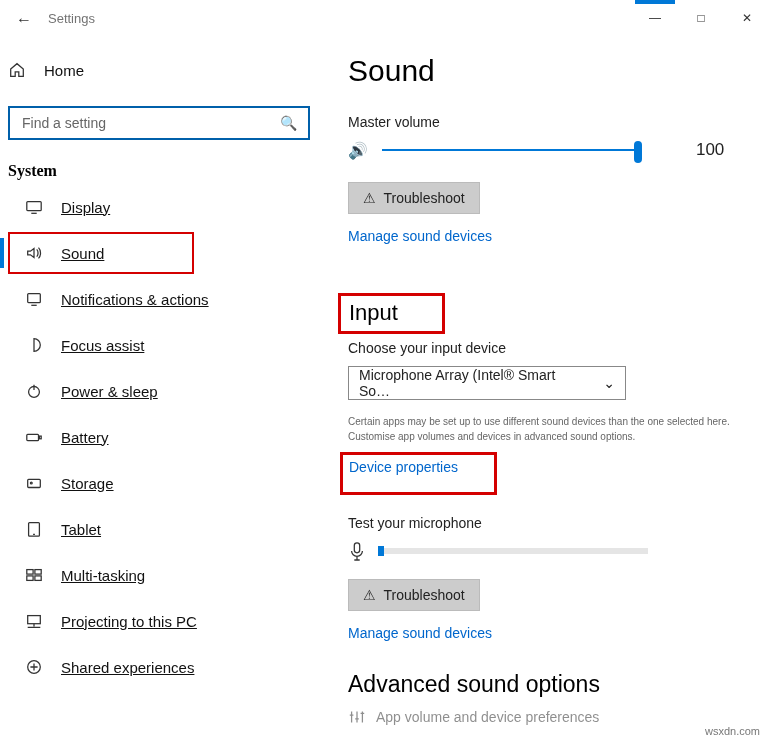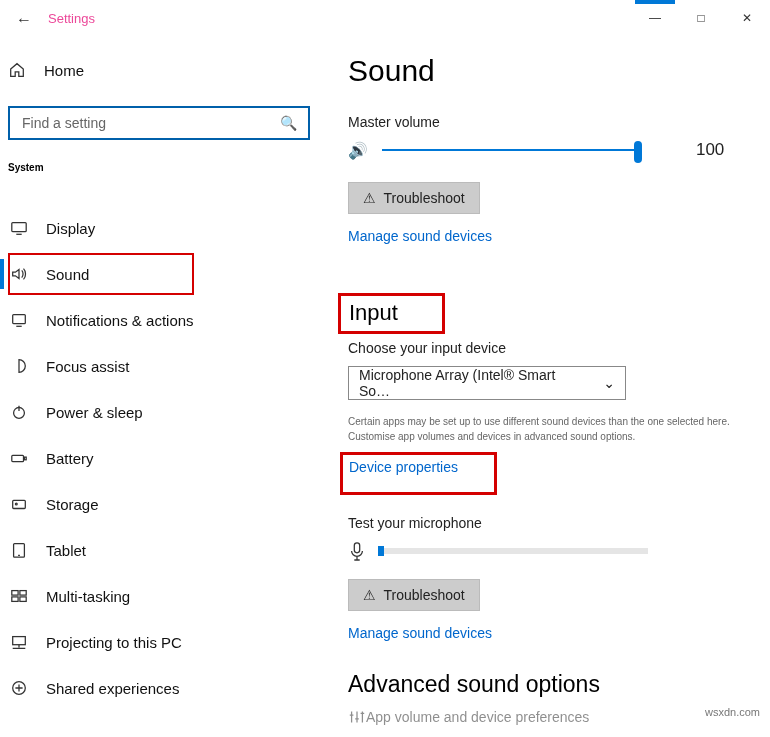--- a/index.html
+++ b/index.html
@@ -14,36 +14,36 @@
     overflow: hidden;
     position: relative;
   }
   .titlebar {
     height: 36px;
     display: flex;
     align-items: center;
     padding-left: 16px;
   }
   .titlebar .back { width: 32px; font-size: 16px; color:#333; }
-  .titlebar .title { font-size: 13px; color:#ec4899; }
+  .titlebar .title { font-size: 13px; color:#737373; }
   .titlebar .controls { margin-left:auto; display:flex; }
   .titlebar .controls span { width:46px; height:36px; display:flex; align-items:center; justify-content:center; font-size:12px; color:#333; }
   .accent-tab { position:absolute; top:0; right:95px; width:40px; height:4px; background:#0078d7; }
   .shell { display:flex; height: calc(737px - 36px); }
   .sidebar { width: 318px; padding: 12px 0 0 0; }
   .sidebar-inner { padding: 0 8px; }
   .home { display:flex; align-items:center; height:44px; font-size:15px; color:#111; }
   .home svg, .nav-item svg { width:18px; height:18px; margin-right:18px; flex-shrink:0; }
   .searchbox { height:34px; border:2px solid #0060aa; display:flex; align-items:center; padding:0 10px; margin:14px 0 22px 0; }
   .searchbox input { border:none; outline:none; flex:1; font-size:14px; color:#555; background:transparent; }
   .searchbox input::placeholder { color:#666; }
   .searchbox .srch { color:#555; font-size:14px; }
-  .section-label { font-weight:600; font-size:10px; margin-bottom:32px; }
+  .section-label { font-weight:600; font-size:16px; margin-bottom:4px;font-family:Liberation Serif, serif; }
   .nav { display:flex; flex-direction:column; }
-  .nav-item { display:flex; align-items:center; height:46px; padding:0 10px; font-size:15px; color:#111; position:relative; }
+  .nav-item { display:flex; align-items:center; height:46px; padding:0 25px; font-size:15px; color:#111; position:relative;text-decoration:underline; }
   .nav-item.active::before { content:""; position:absolute; left:0; top:8px; bottom:8px; width:4px; background:#0078d7; }
   .nav-item .redbox { position:absolute; left:8px; top:2px; right:124px; bottom:2px; border:2px solid #d40000; pointer-events:none; }
   .main { flex:1; padding: 18px 24px 0 30px; overflow:hidden; position:relative; }
   h1 { font-weight:400; font-size:30px; margin:0 0 26px 0; }
   .label { font-size:14px; color:#222; margin-bottom:10px; }
   .volrow { display:flex; align-items:center; gap:14px; margin-bottom:22px; }
   .speaker { font-size:16px; color:#333; }
   .slider-wrap { position:relative; flex:1; height:20px; max-width:260px; }
   .slider-track { position:absolute; top:9px; left:0; right:0; height:2px; background:#0078d7; }
   .slider-thumb { position:absolute; right:0; top:1px; width:8px; height:22px; background:#0078d7; border-radius:4px; }
@@ -52,22 +52,22 @@
   .link { color:#0066cc; font-size:14px; margin:14px 0 0 0; display:inline-block; }
   h2 { font-weight:400; font-size:22px; margin:56px 0 14px 0; display:inline-block; }
   .red-h2 { border:3px solid #d40000; padding:4px 44px 6px 8px; margin-left:-10px; }
   .combo { width:278px; height:34px; border:1px solid #888; display:flex; align-items:center; padding:0 10px; font-size:14px; color:#222; justify-content:space-between; margin-top:4px;gap:19px; }
   .note { font-size:10px; color:#666; line-height:1.5; margin-top:14px; max-width:400px; }
   .red-link { border:3px solid #d40000; padding:4px 36px 17px 6px; margin-left:-8px; margin-top:8px; display:inline-block; }
   .mic-row { display:flex; align-items:center; gap:12px; margin:10px 0 18px 0; }
   .mic-bar { position:relative; flex:1; max-width:270px; height:6px; background:#e5e5e5; }
   .mic-bar::before { content:""; position:absolute; left:0; top:-2px; width:6px; height:10px; background:#0078d7; }
   h3 { font-weight:400; font-size:23px; margin:30px 0 10px 0; }
-  .cut { font-size:14px; color:#333; display:flex; align-items:center; margin-top:8px; opacity:0.55; }
-  .watermark { position:absolute; bottom:19px; right:10px; font-size:11px; color:#777;margin-left:41px; }
+  .cut { font-size:14px; color:#333; display:flex; align-items:center; gap:10px; margin-top:8px; opacity:0.55; }
+  .watermark { position:absolute; bottom:0; right:10px; font-size:11px; color:#777;margin-left:41px; }
   svg { stroke:#333; stroke-width:1.4; fill:none; }
 </style>
 </head>
 <body>
 
 <div class="titlebar">
   <span class="back">←</span>
   <span class="title">Settings</span>
   <div class="controls">
     <span>—</span>

